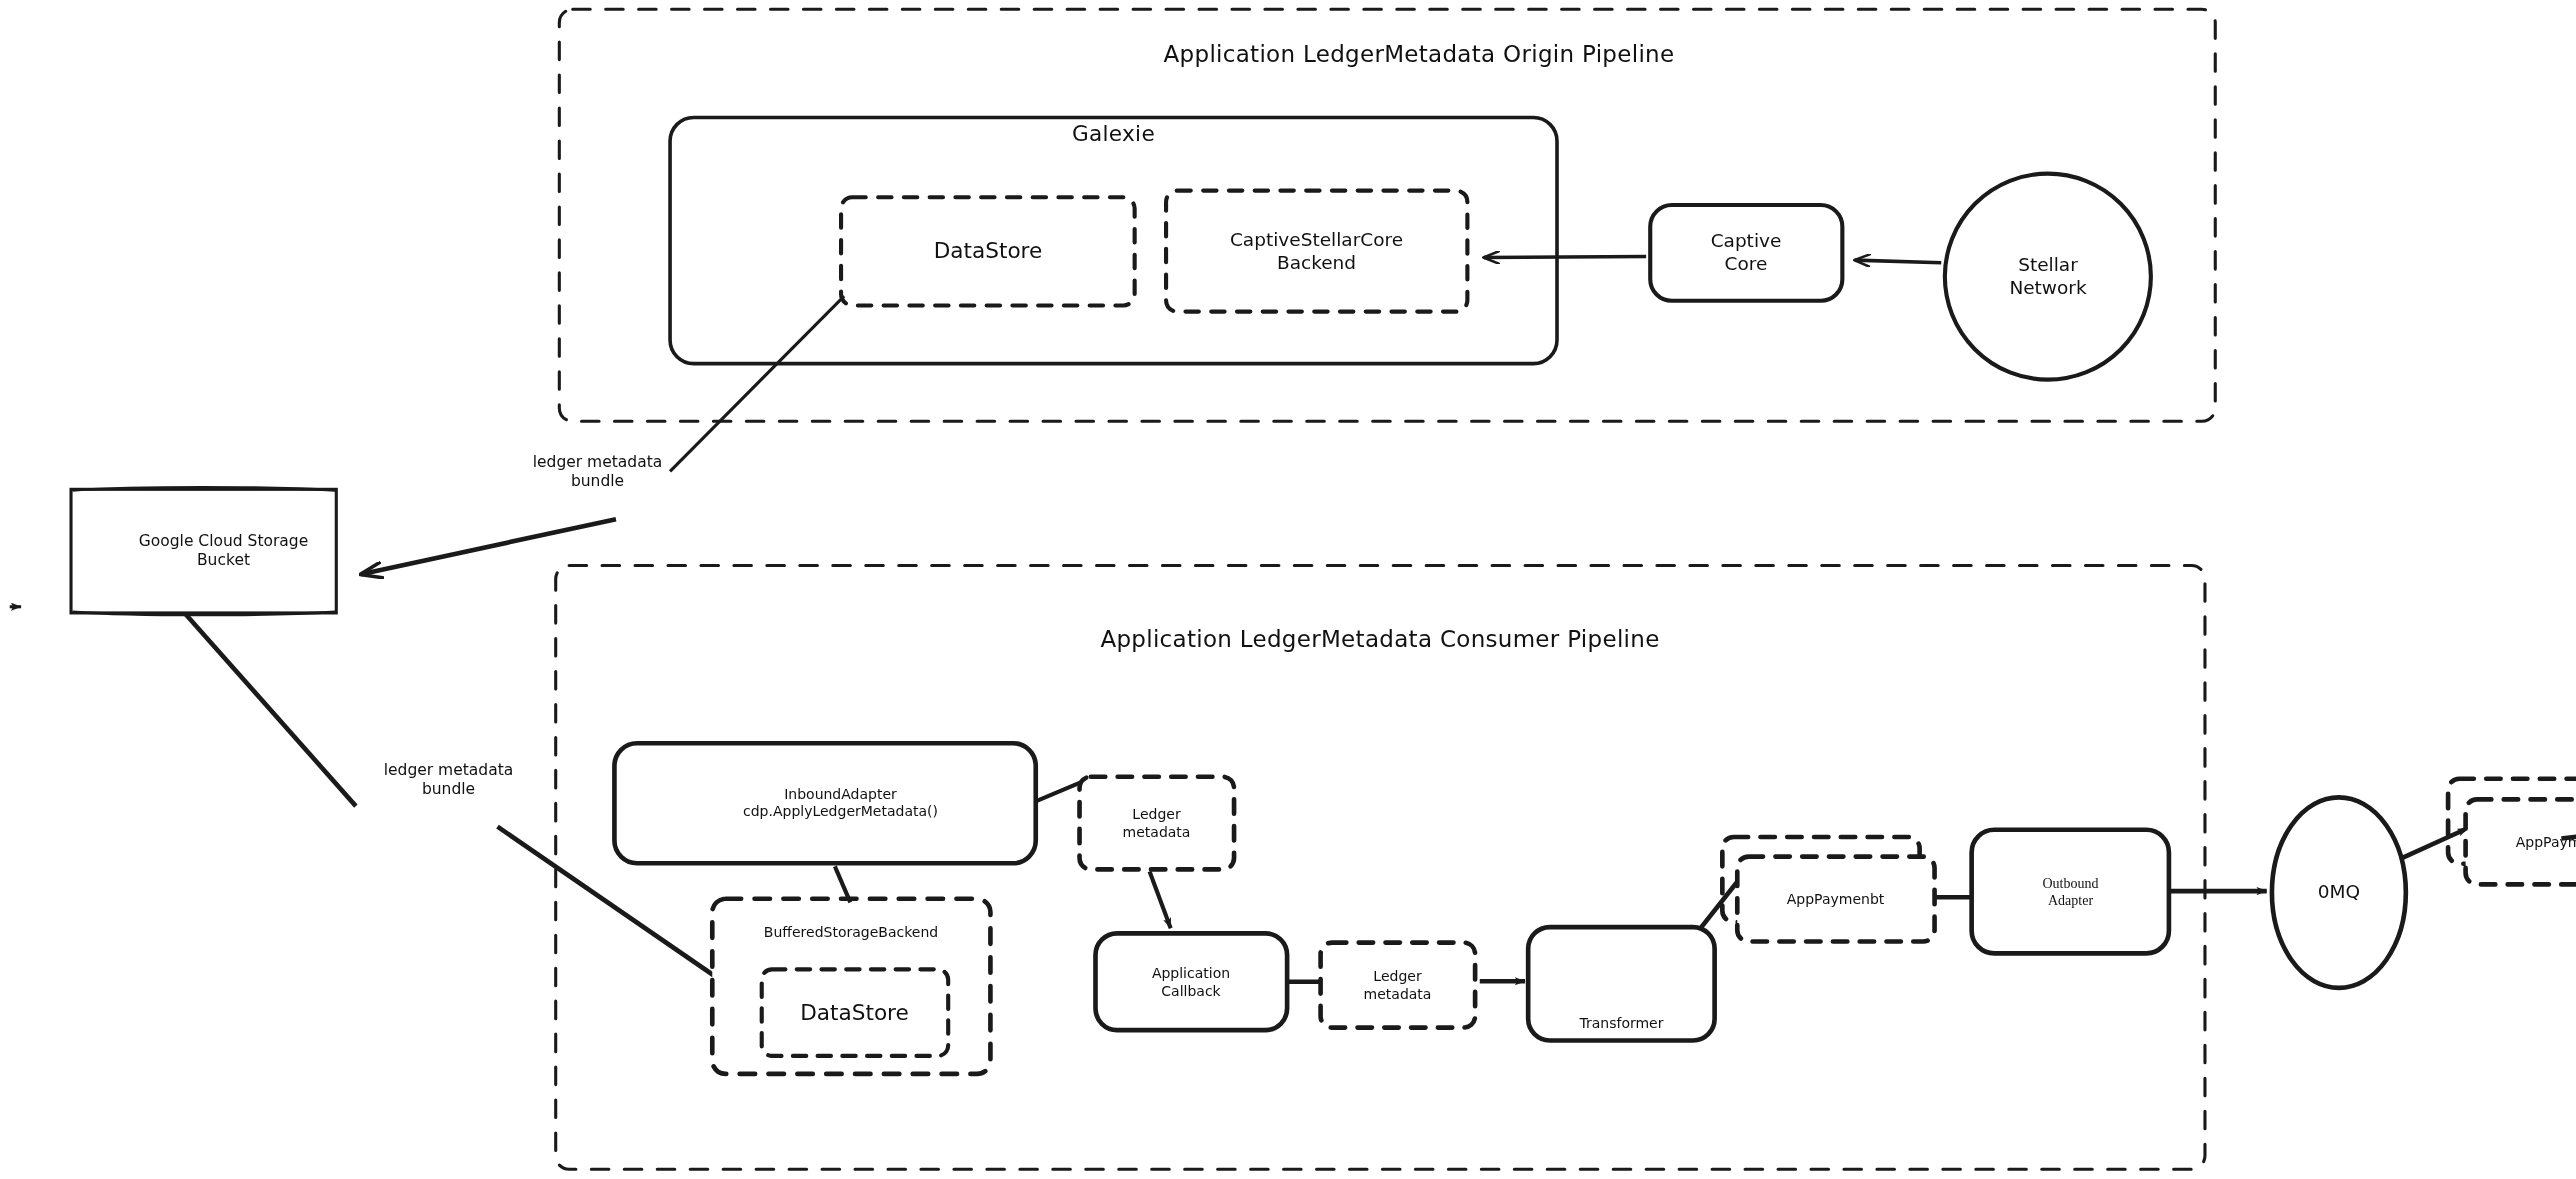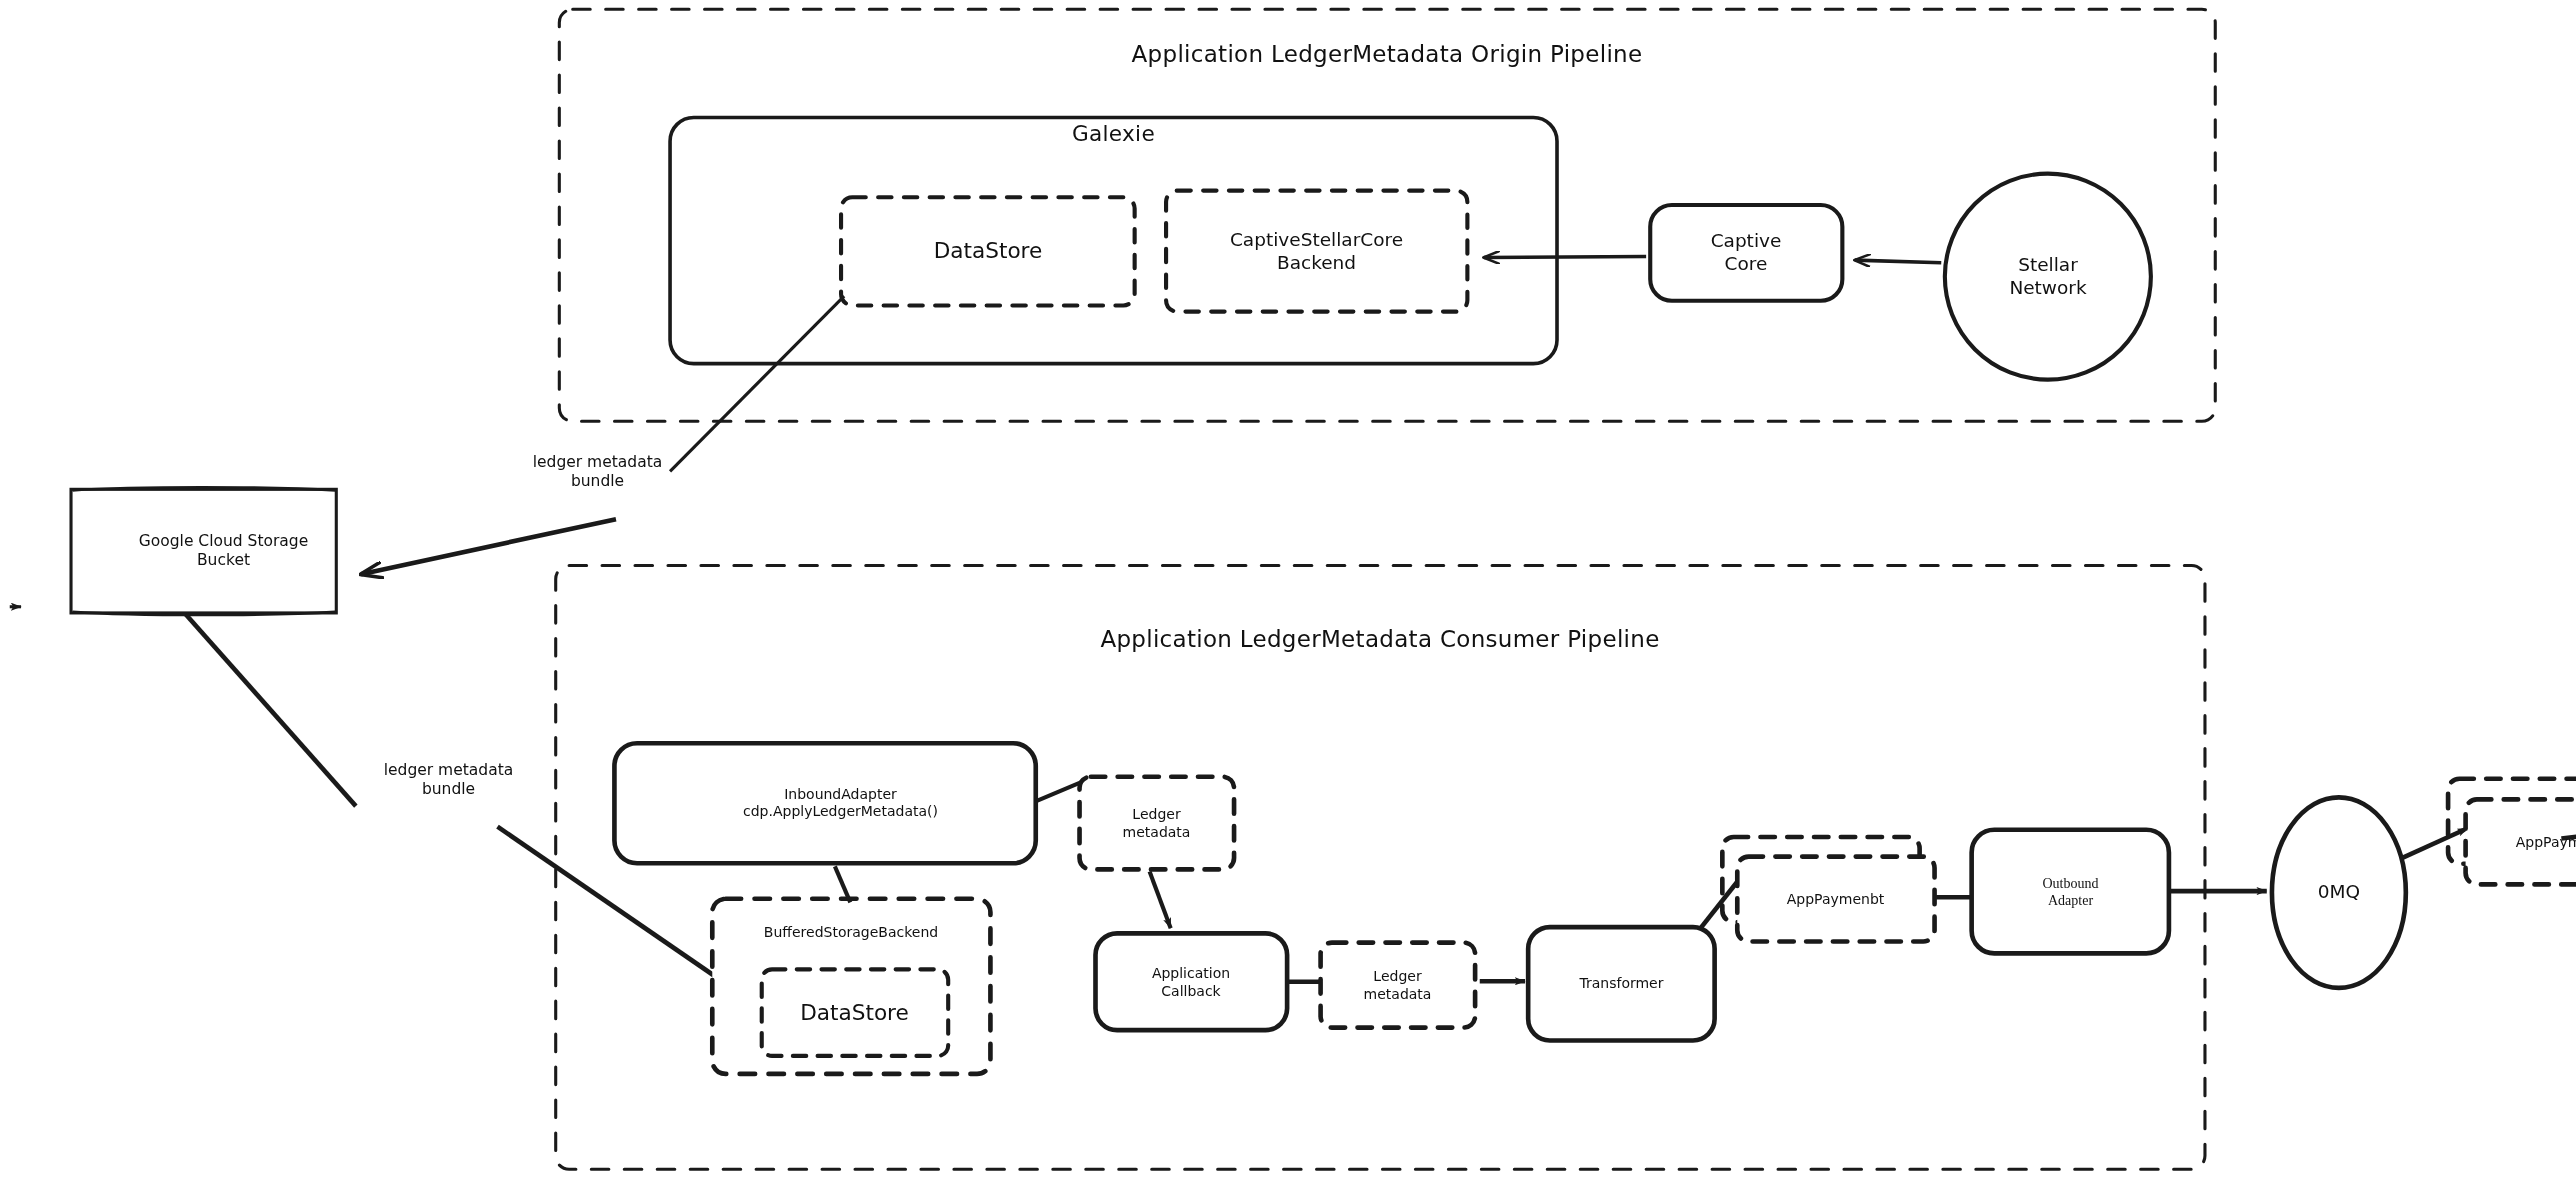--- a/index.html
+++ b/index.html
@@ -195,21 +195,21 @@
       <rect x="4786" y="1552" width="383" height="165" rx="22" ry="22" fill="#ffffff" stroke="#1a1a1a" stroke-width="9" stroke-dasharray="28 24" stroke-linecap="round"></rect>
     </g>
 
     <path d="M4972,1628 L5120,1610" fill="none" stroke="#1a1a1a" stroke-width="9" marker-end="url(#arrowThin)"></path>
 
     <g>
       <rect x="5440" y="1522" width="340" height="242" rx="44" ry="44" fill="#ffffff" stroke="#1a1a1a" stroke-width="10"></rect>
     </g>
   </svg>
 
-  <div class="group-title" style="left:559px; top:41px; width:1656px;">Application LedgerMetadata Origin Pipeline</div>
+  <div class="group-title" style="left:559px; top:41px; width:1656px;padding-left:32px;">Application LedgerMetadata Origin Pipeline</div>
 
   <div class="group-title" style="left:670px; top:121px; width:887px; font-size:21.6px;">Galexie</div>
 
   <div class="node-label fs-big" style="left:841px; top:197px; width:294px; height:108px;">DataStore</div>
 
   <div class="node-label fs-mid" style="left:1166px; top:191px; width:301px; height:121px;">CaptiveStellarCore
 Backend</div>
 
   <div class="node-label fs-mid" style="left:1650px; top:205px; width:192px; height:96px;">Captive
 Core</div>
@@ -237,21 +237,21 @@
 
   <div class="node-label fs-xs" style="left:1079px; top:777px; width:155px; height:93px;">Ledger
 metadata</div>
 
   <div class="node-label fs-xs" style="left:1095px; top:934px; width:192px; height:97px;">Application
 Callback</div>
 
   <div class="node-label fs-xs" style="left:1320px; top:943px; width:155px; height:85px;">Ledger
 metadata</div>
 
-  <div class="node-label fs-xs" style="left:1528px; top:927px; width:187px; height:113px;">Transformer</div>
+  <div class="node-label fs-xs" style="left:1528px; top:967px; width:187px; height:113px;">Transformer</div>
 
   <div class="node-label fs-xs" style="left:1737px; top:857px; width:197px; height:85px;">AppPaymenbt</div>
 
   <div class="node-label fs-xs" style="left:1972px; top:830px; width:197px; height:124px;font-family:Liberation Serif, serif;">Outbound
 Adapter</div>
 
   <div class="node-label fs-mid" style="left:2272px; top:841px; width:134px; height:103px;">0MQ</div>
 
   <div class="node-label fs-xs" style="left:2466px; top:800px; width:197px; height:85px;">AppPaymenbt</div>
 

